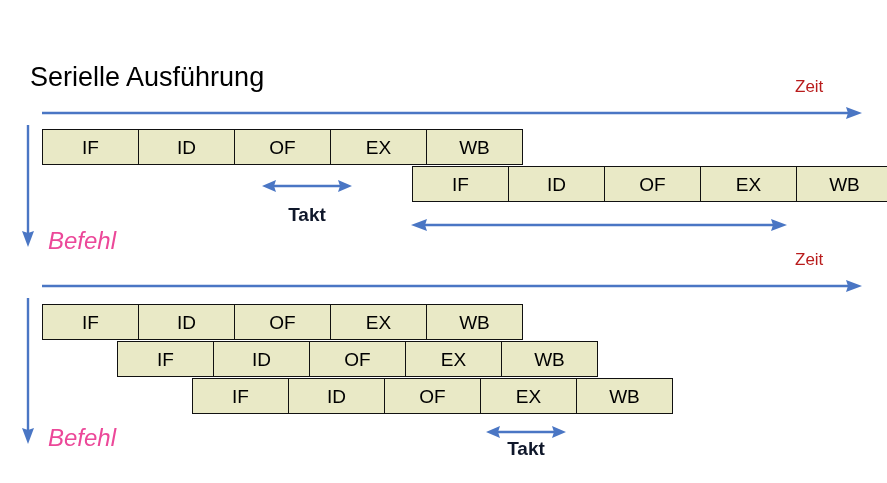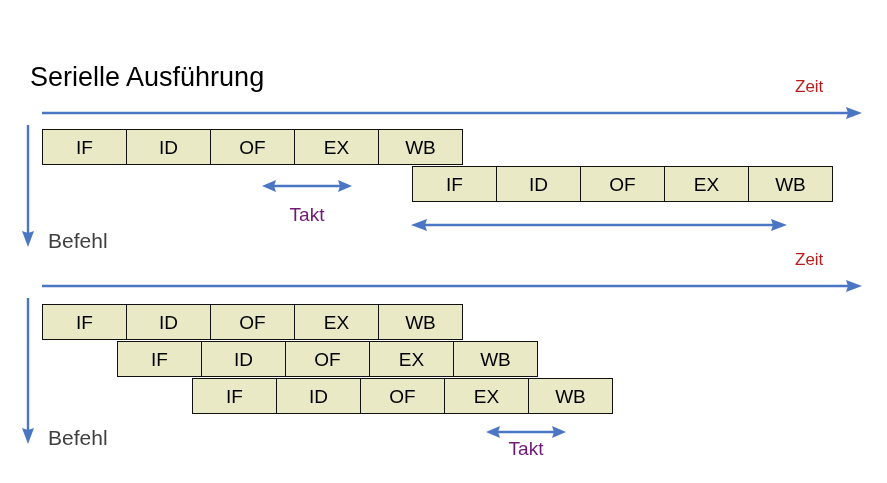--- a/index.html
+++ b/index.html
@@ -51,49 +51,51 @@
     overflow: visible;
   }
 
   
   .cell-row {
     position: absolute;
     display: flex;
     height: 36px;
   }
   .cell {
-    width: 85px;
+    width: 97px;
     height: 36px;
     box-sizing: border-box;
     background: #e9e9c6;
     border: 1px solid #111111;
     margin-left: -1px;
     display: flex;
     align-items: center;
     justify-content: center;
     font-size: 19px;
     line-height: 19px;
     color: #000000;
   }
   .cell:first-child { margin-left: 0; }
 
   .axis-caption {
     position: absolute;
-    font-size: 21px;
+    font-size: 24px;
     line-height: 22px;
     white-space: nowrap;
-    color: #404040;
+    color: #ec4899;
+    font-style: italic;
   }
   .span-caption {
     position: absolute;
     font-size: 19px;
     line-height: 22px;
     white-space: nowrap;
     text-align: center;
-    color: #701a75;
+    color: #0f172a;
+    font-weight: bold;
   }
 </style>
 </head>
 <body>
 
 <div class="panel" id="panel-serial">
 
   <div class="section-title">Serielle Ausführung</div>
 
   <div class="time-label" style="left:795px; top:28px;">Zeit</div>

